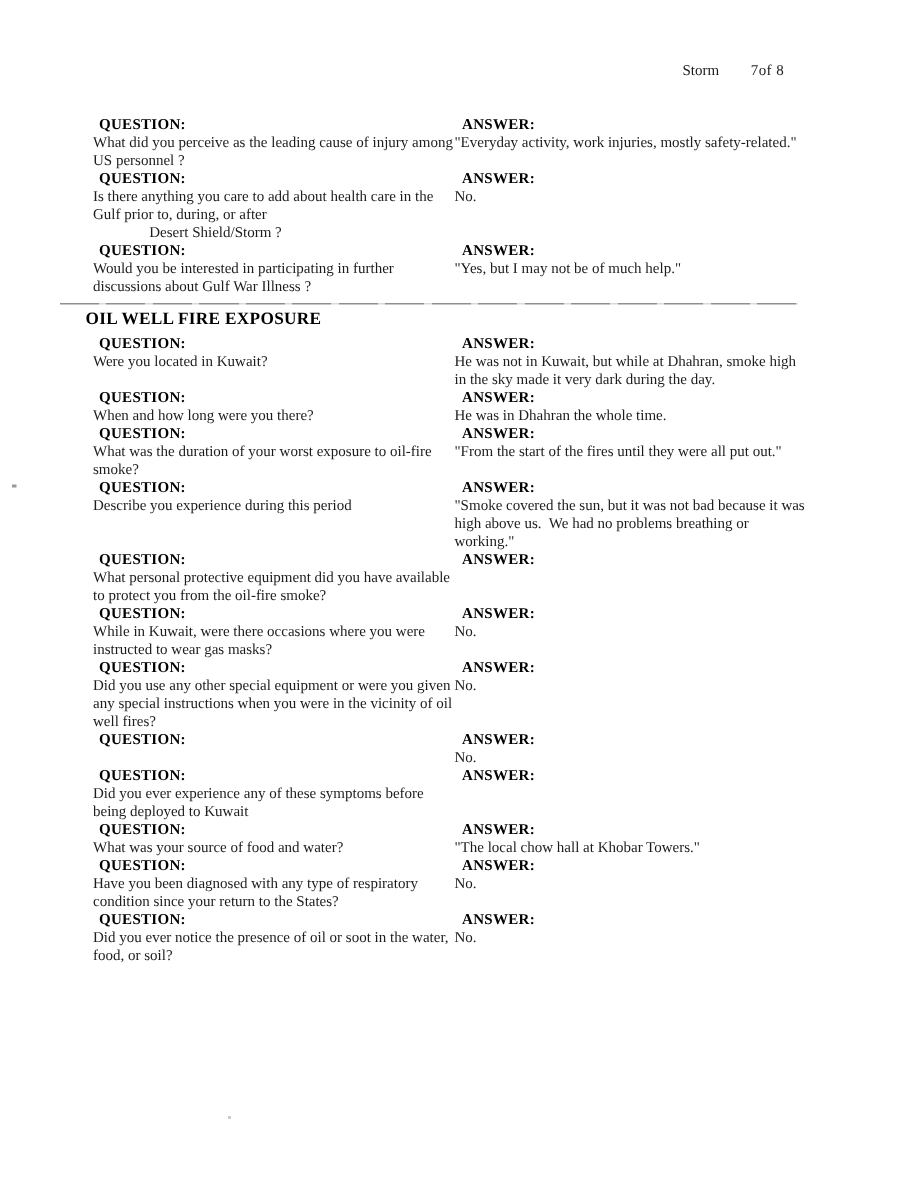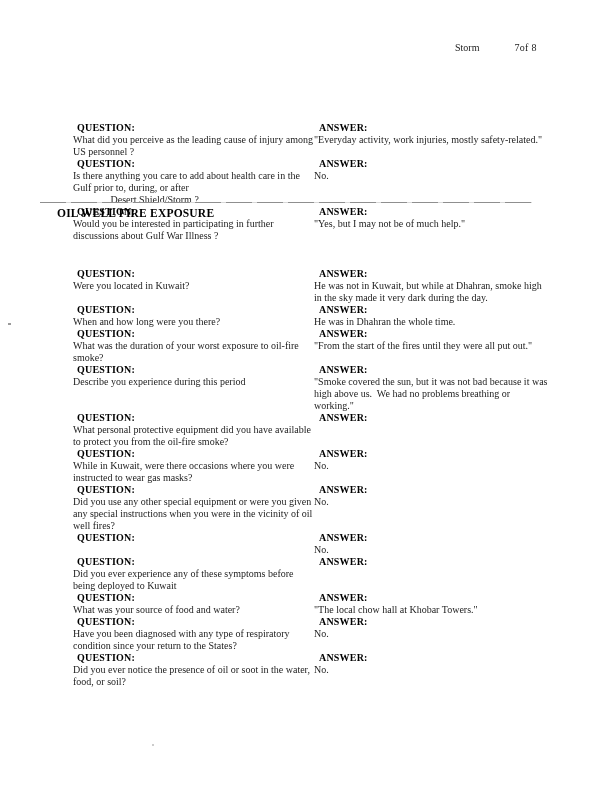--- a/index.html
+++ b/index.html
@@ -6,22 +6,22 @@
   .sheet{
     position:relative;
     width:611px;height:792px;
     background:#ffffff;
     font-family:"Liberation Serif", serif;
     font-size:10px;line-height:12px;
     color:#1c1c1c;
     overflow:hidden;
   }
   .pageno{position:absolute;top:42px;left:455px;white-space:nowrap;}
-  .pageno .pn{margin-left:35px;letter-spacing:0.3px;}
-  .sec{position:absolute;left:73px;width:520px;margin-top:44px;}
+  .pageno .pn{margin-left:21px;letter-spacing:0.3px;}
+  .sec{position:absolute;left:62px;width:520px;}
   .sec1{top:78px;}
   .sec2{top:224px;}
   .qa{display:grid;grid-template-columns:241px 1fr;}
   .lbl{font-weight:bold;color:#000;padding-left:4px;letter-spacing:0.2px;}
   .acol .lbl{padding-left:5px;}
   .txt{white-space:pre-wrap;}
   .qcol .txt{width:280px;}
   .acol .txt{width:272px;}
   .divider{
     position:absolute;top:202px;left:40px;width:492px;height:1px;

